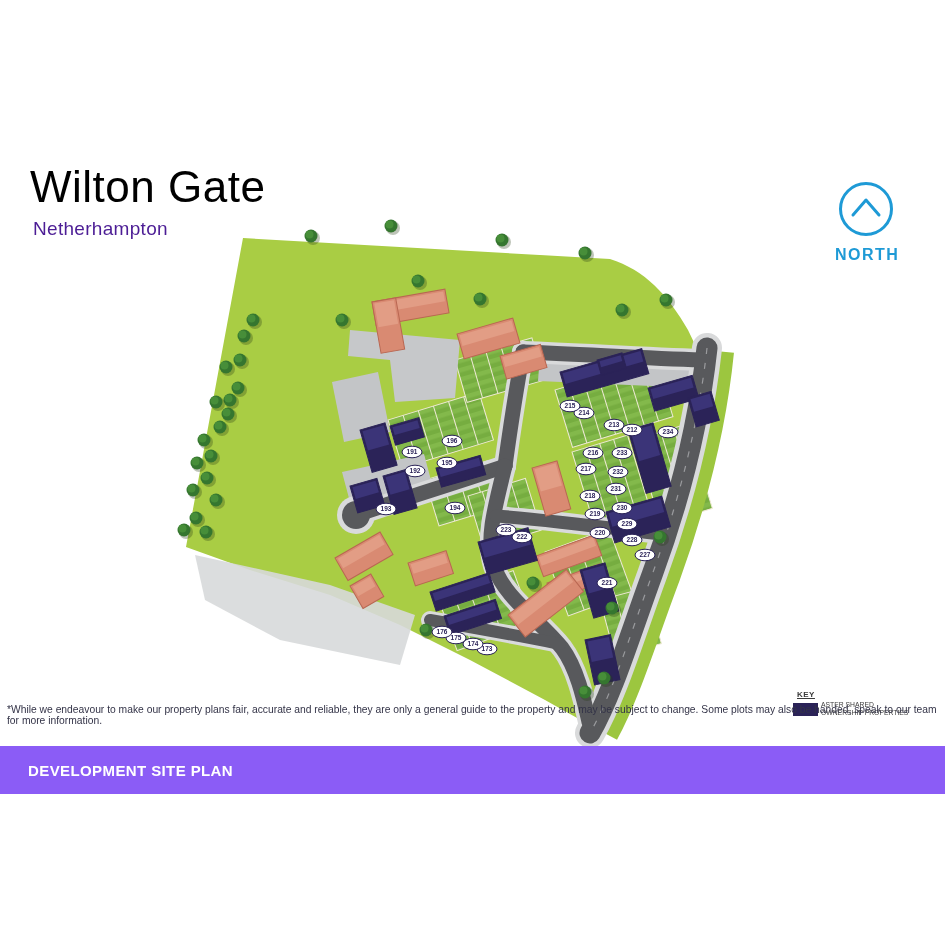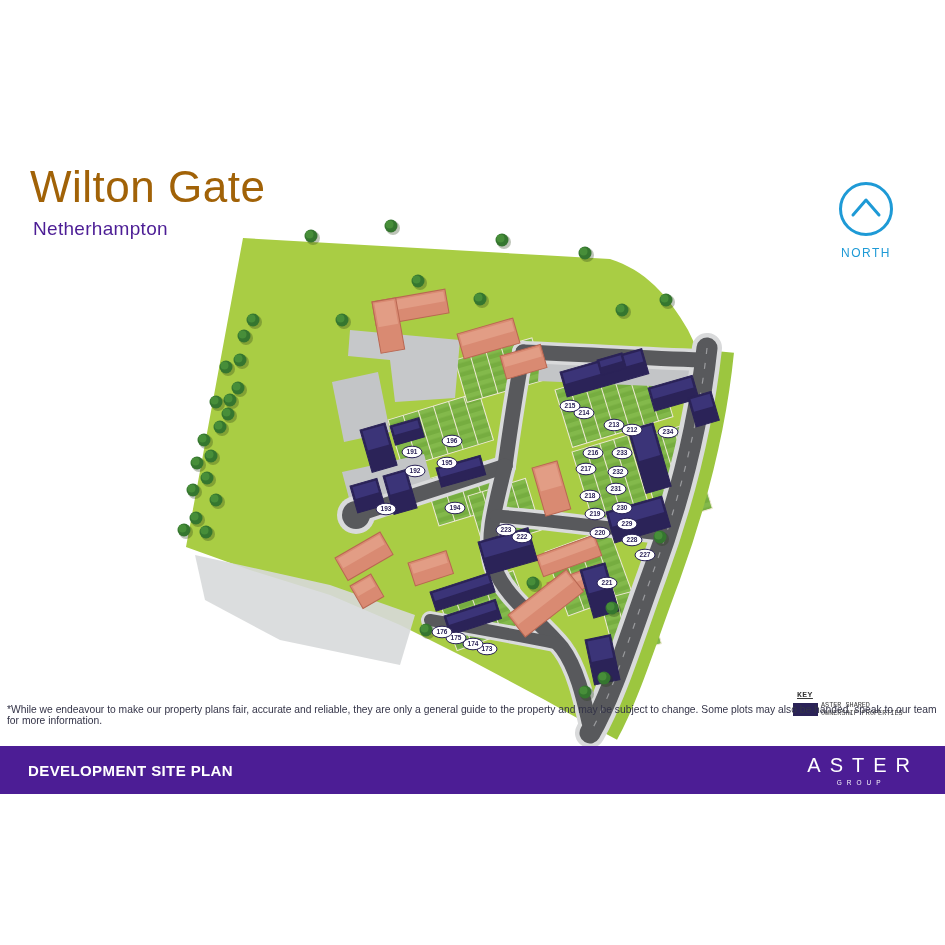--- a/index.html
+++ b/index.html
@@ -2,39 +2,39 @@
 <html><head>
 <meta charset="utf-8">
 <style>
   html,body{margin:0;padding:0;}
   body{
     width:945px;height:945px;position:relative;background:#ffffff;
     font-family:"Liberation Sans",sans-serif;overflow:hidden;
   }
   .page-title{
     position:absolute;left:30px;top:162px;font-size:44px;font-weight:400;
-    color:#a16207;letter-spacing:.5px;
+    color:#000000;letter-spacing:.5px;
   }
   .page-subtitle{
     position:absolute;left:33px;top:218px;font-size:19px;color:#4c1d95;letter-spacing:.3px;
   }
   .north{position:absolute;left:835px;top:181px;width:62px;text-align:center;}
   .north-circle{width:56px;height:56px;margin:0 auto;}
-  .north-label{margin-top:5px;font-size:12px;letter-spacing:1.5px;color:#1e9ad6;font-weight:400;}
+  .north-label{margin-top:5px;font-size:16px;letter-spacing:1.5px;color:#1e9ad6;font-weight:700;}
   #site-svg{position:absolute;left:0;top:0;}
-  .keyblock{position:absolute;left:793px;top:690px;width:140px;color:#3a3a3a;font-family:Liberation Mono, monospace;}
+  .keyblock{position:absolute;left:793px;top:690px;width:140px;color:#3a3a3a;}
   .key-heading{font-size:8px;font-weight:bold;text-decoration:underline;margin-left:4px;letter-spacing:.5px;}
   .key-row{display:flex;align-items:center;margin-top:2px;}
   .key-swatch{width:25px;height:13px;background:#2b2358;flex:0 0 auto;}
   .key-label{font-size:6.8px;line-height:1.2;margin-left:3px;white-space:nowrap;}
   .disclaimer{
     position:absolute;left:7px;top:704px;width:934px;font-size:10.3px;color:#333347;
   }
   .footer-bar{
-    position:absolute;left:0;top:746px;width:945px;height:48px;background:#4c1d95;
+    position:absolute;left:0;top:746px;width:945px;height:48px;background:#8b5cf6;
     display:flex;align-items:center;justify-content:space-between;
   }
   .footer-title{color:#ffffff;font-size:15px;font-weight:bold;letter-spacing:.4px;margin-left:28px;}
   .brand{margin-right:26px;text-align:center;color:#ffffff;}
   .brand-name{font-size:20px;letter-spacing:9px;font-weight:400;text-indent:9px;}
   .brand-sub{font-size:6.5px;letter-spacing:5px;margin-top:2px;opacity:.95;text-indent:5px;}
 </style>
 </head>
 <body>
 
@@ -571,17 +571,13 @@
       <div>ASTER SHARED</div>
       <div>OWNERSHIP PROPERTIES</div>
     </div>
   </div>
 </div>
 
 <div class="disclaimer">*While we endeavour to make our property plans fair, accurate and reliable, they are only a general guide to the property and may be subject to change. Some plots may also be handed, speak to our team for more information.</div>
 
 <div class="footer-bar">
   <div class="footer-title">DEVELOPMENT SITE PLAN</div>
-  <div class="brand">
-    <div class="brand-name">ASTER</div>
-    <div class="brand-sub">GROUP</div>
-  </div>
 </div>
 
 </body></html>

